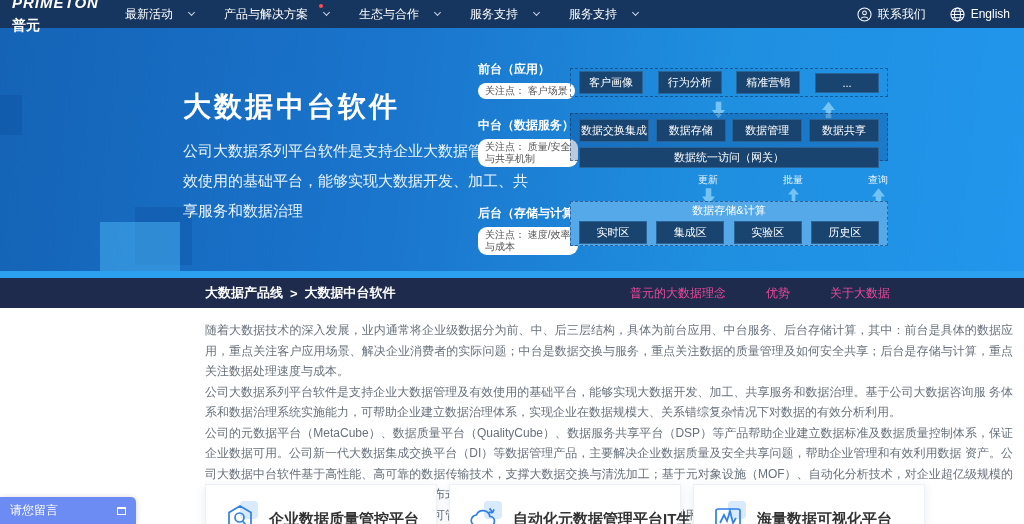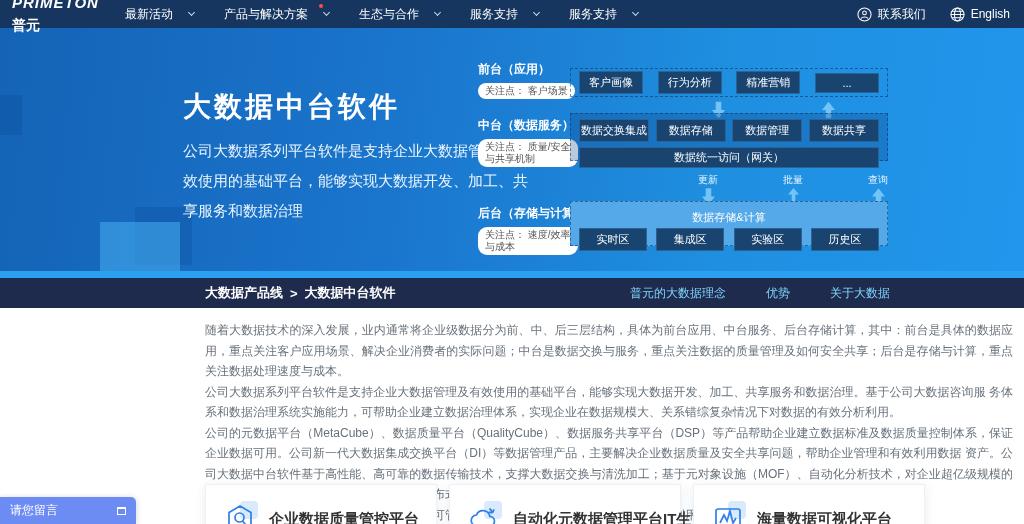--- a/index.html
+++ b/index.html
@@ -41,36 +41,36 @@
     line-height:12px; margin-top:5px; display:inline-block; white-space:nowrap; }
   .dash-box { position:absolute; left:92px; width:318px; border:1px dashed rgba(8,48,96,.55); }
   .front-box { top:0; height:29px; display:flex; align-items:center; justify-content:space-between;
     padding:0 8px;margin-top:8px; }
   .dbox { background:#1a4470; border:1px solid #2a6396; width:64px; text-align:center;
     font-size:11px; padding:3px 0; color:#fff; }
   .mid-box { top:53px; height:48px; background:rgba(9,62,128,.28); padding:5px 8px; }
   .mid-row { display:flex; justify-content:space-between; }
   .gateway { background:#1a4470; border:1px solid #2a6396; text-align:center; font-size:11px;
     padding:2px 0; margin-top:5px; }
-  .back-box { top:141px; height:45px; background:#55a9e8; padding:8px 8px; }
+  .back-box { top:141px; height:45px; background:#55a9e8; padding:1px 8px; }
   .back-head { text-align:center; font-size:11px; color:#fff; margin-bottom:3px; }
   .back-row { display:flex; justify-content:space-between; }
   .back-row .dbox { width:68px; }
   .arrows1 { position:absolute; left:92px; top:31px; width:318px; height:20px; }
   .arrows2 { position:absolute; left:92px; top:103px; width:318px; height:36px; }
   .flow { position:absolute; width:40px; text-align:center;margin-top:10px; }
   .flow-label { font-size:10px; color:#eaf5ff; display:block; margin-bottom:1px; }
   .arr { fill:#74c3f5; }
 
   
   .crumbbar { height:30px; background:#1f2b4d; display:flex; align-items:center;
     color:#fff; padding-left:205px; }
   .crumb { font-size:13px; font-weight:bold; display:flex; gap:7px; align-items:center; }
   .crumb .sep { font-weight:bold; }
-  .anchor-links { margin-left:auto; margin-right:134px; display:flex; gap:40px; font-size:12px; color:#7dd3fc; }
+  .anchor-links { margin-left:auto; margin-right:134px; display:flex; gap:40px; font-size:12px; color:#ec4899; }
   .anchor-links span { cursor:pointer; }
 
   
   .content { padding:12px 14px 0 205px; width:1024px; }
   .content p { font-size:12px; line-height:20.5px; color:#68727c; text-align:justify; width:808px; }
 
   
   .cards { position:absolute; left:205px; top:484px; display:flex; gap:12px; }
   .card { width:232px; height:70px; background:#fff; border:1px solid #edf0f4;
     box-shadow:0 2px 10px rgba(40,70,120,.10); display:flex; align-items:center;

